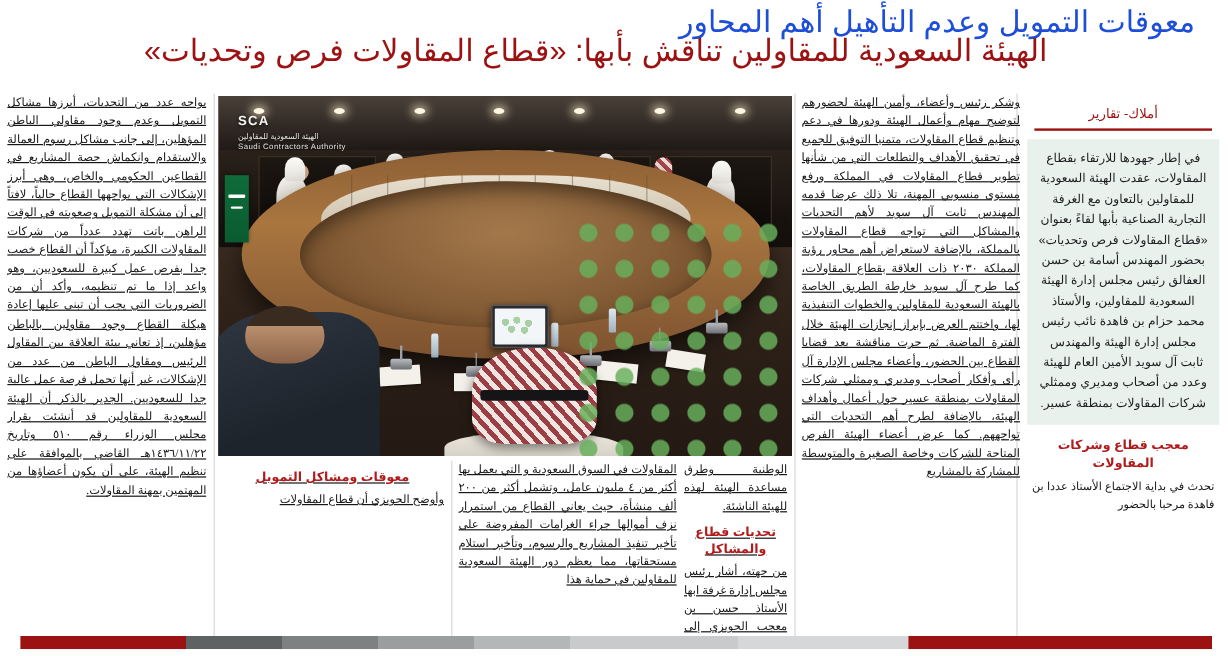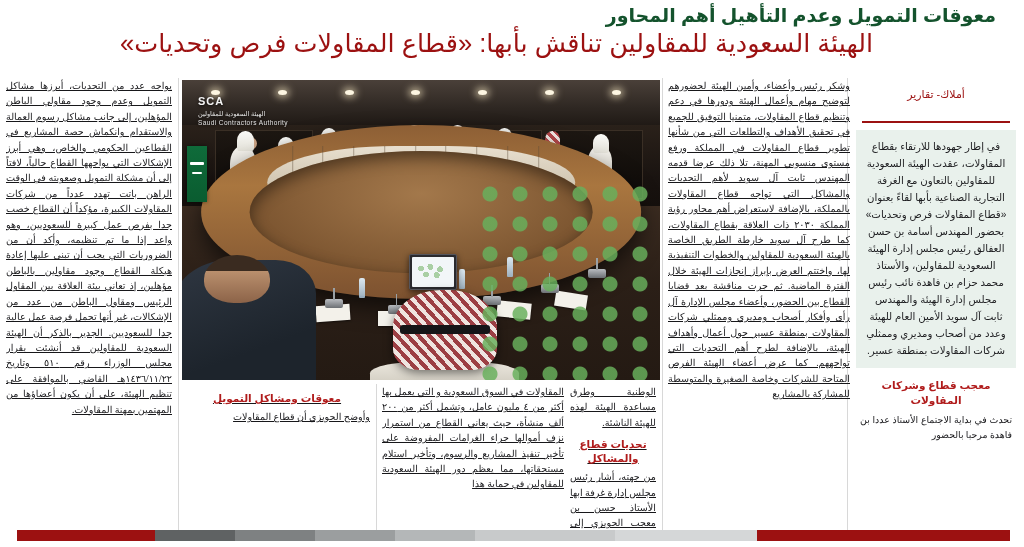--- a/index.html
+++ b/index.html
@@ -10,22 +10,22 @@
     font-family:"Liberation Sans","DejaVu Sans",sans-serif;
     overflow:hidden;
     position:relative;
   }
   .page{position:relative;width:1024px;height:547px;background:#fff;}
 
   
   .header{position:absolute;top:0;right:0;width:1024px;height:72px;}
   .kicker{
     position:absolute;top:4px;right:28px;
-    font-size:19px;color:#14532d;letter-spacing:0px;
-    font-weight:700;direction:rtl;white-space:nowrap;
+    font-size:25px;color:#1d4ed8;letter-spacing:0px;
+    font-weight:400;direction:rtl;white-space:nowrap;
   }
   .headline{
     position:absolute;top:28px;right:28px;left:120px;
     font-size:25.5px;font-weight:normal;color:#9c1111;
     direction:rtl;text-align:left;white-space:nowrap;
     line-height:1.25;
   }
 
   
   .vline{position:absolute;width:1px;background:#d8d8d8;}
@@ -137,21 +137,21 @@
     font-family:"Liberation Sans","DejaVu Sans",sans-serif;
     font-size:10.5px;line-height:14px;margin:7px 0 4px 0;
   }
 
   
   .side{
     position:absolute;right:8px;top:80px;width:160px;height:452px;
   }
   .side-eyebrow{
     direction:rtl;text-align:center;color:#9c1111;font-size:11px;
-    padding:8px 0 20px;font-weight:400;
+    padding:8px 0 6px;font-weight:400;
   }
   .side-rule{height:2px;background:#9c1111;margin:0 6px 7px 6px;}
   .side-box{
     background:#e9f1ec;padding:8px 9px 9px 9px;
     direction:rtl;text-align:center;
     font-family:"Liberation Sans","DejaVu Sans",sans-serif;
     font-size:10.2px;line-height:17px;color:#1d1d20;
   }
   .side-h{
     color:#b01b1b;font-weight:bold;text-align:center;font-size:10.5px;

